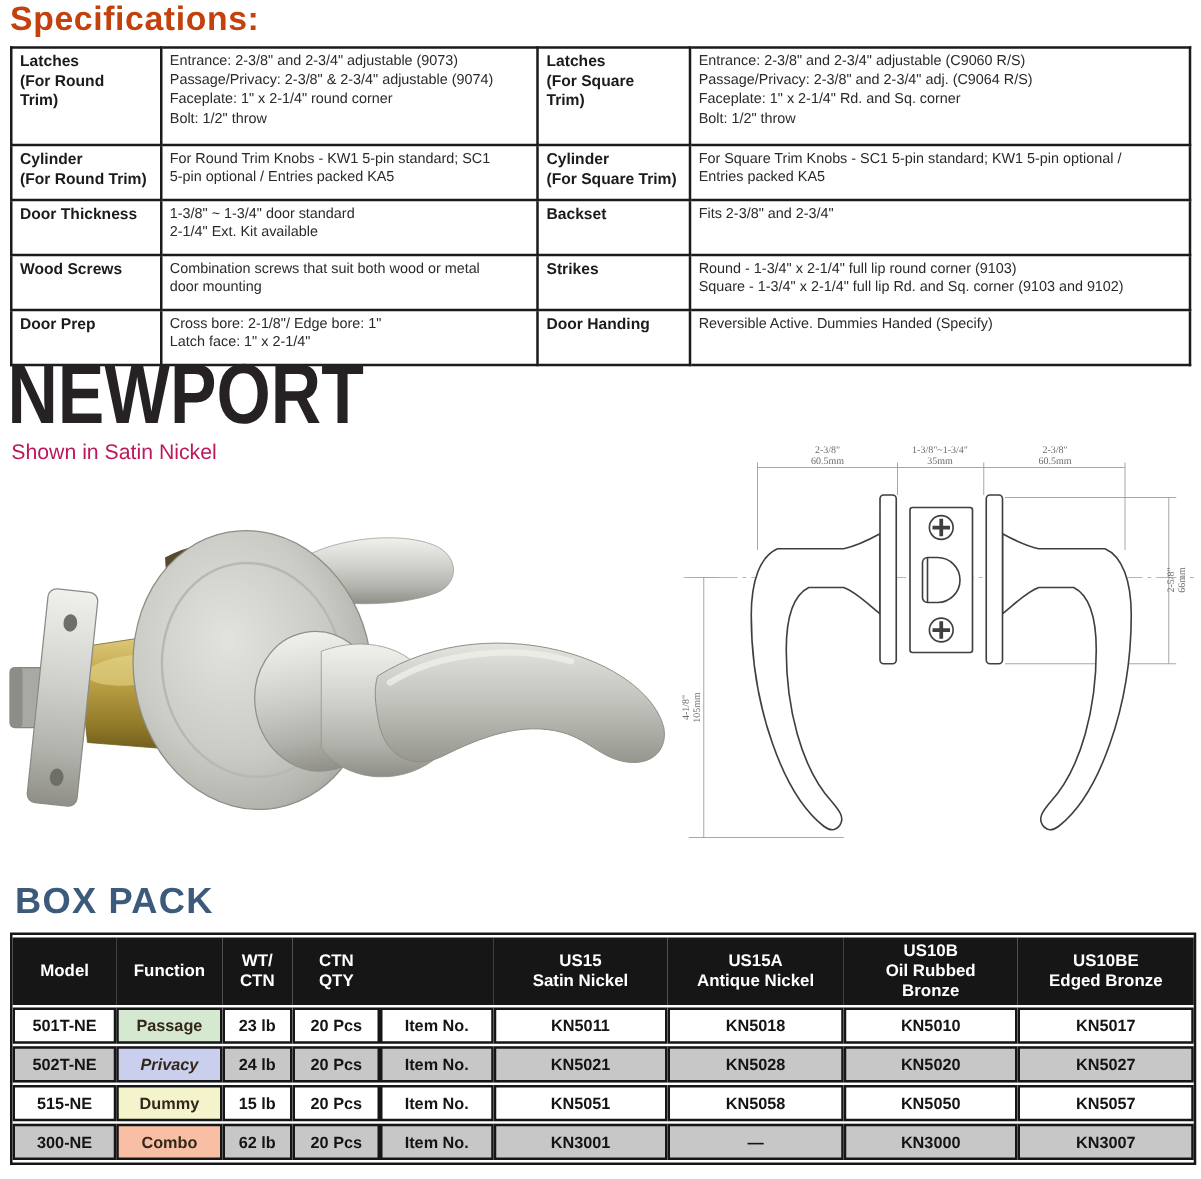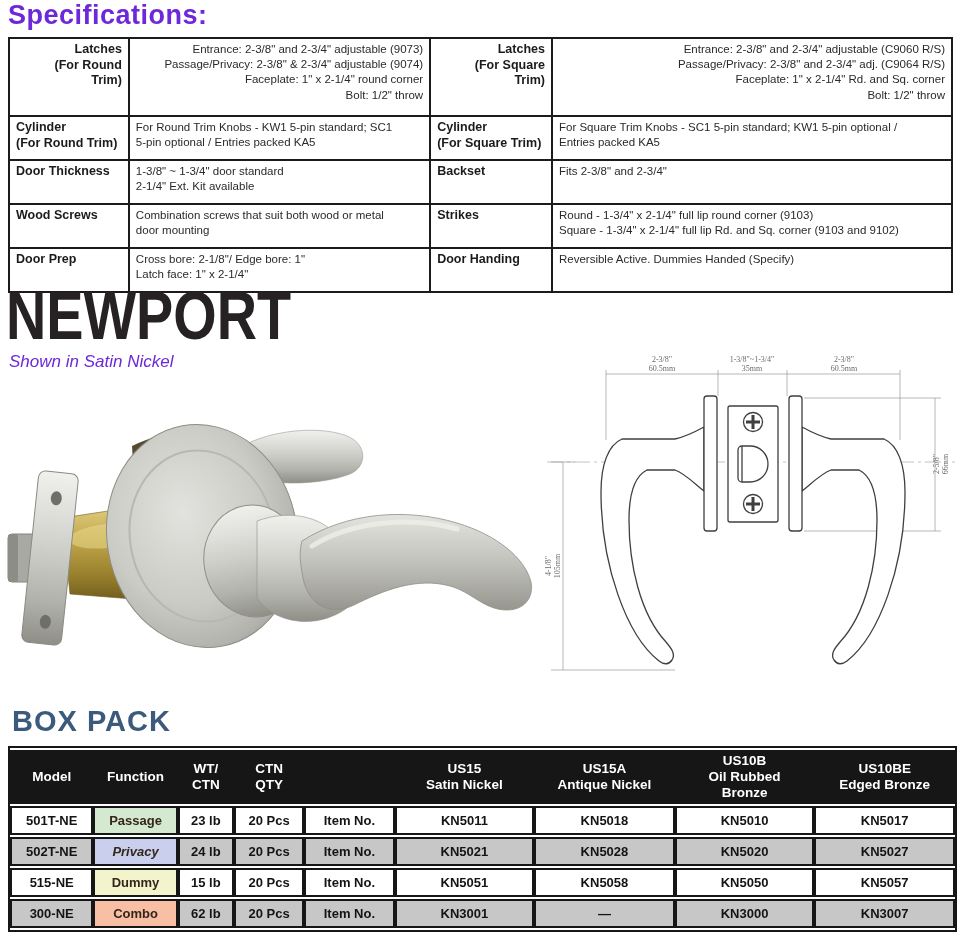--- a/index.html
+++ b/index.html
@@ -1,31 +1,31 @@
 <!DOCTYPE html>
 <html><head>
 <meta charset="utf-8">
 <style>
   html,body{margin:0;padding:0;background:#fff;}
   #page{position:relative;width:961px;height:943px;background:#fff;overflow:hidden;
         font-family:"Liberation Sans",sans-serif;color:#1d1a1b;}
 
   
-  .spec-heading{position:absolute;left:8px;top:0;font-size:27px;font-weight:bold;color:#6d28d9;letter-spacing:.5px;text-align:center;}
+  .spec-heading{position:absolute;left:8px;top:0;font-size:27px;font-weight:bold;color:#c2410c;letter-spacing:.5px;text-align:center;}
   .product-title{position:absolute;left:6px;top:281px;font-size:68px;font-weight:bold;color:#262223;
                  transform:scaleX(.82);transform-origin:left top;line-height:1;white-space:nowrap;}
-  .product-subtitle{position:absolute;left:9px;top:352px;font-size:17px;font-style:italic;color:#6d28d9;}
+  .product-subtitle{position:absolute;left:9px;top:352px;font-size:17px;color:#be185d;}
   .bp-heading{position:absolute;left:12px;top:705px;font-size:29px;font-weight:bold;letter-spacing:1px;}
 
   
   .spec{position:absolute;left:8px;top:37px;width:945px;border-collapse:collapse;background:#fff;}
   .spec td{border:2px solid #1b1b1b;vertical-align:top;padding:3px 6px;white-space:pre-line;}
   .spec td.lbl{font-weight:bold;font-size:12.5px;line-height:1.25;}
   .spec td.val{font-size:11.5px;line-height:1.32;color:#2a2a2a;}
-  .spec tr:nth-child(1) td{height:70px;text-align:right;}
+  .spec tr:nth-child(1) td{height:70px;}
   .spec tr:nth-child(n+2) td{height:36px;}
 
   
   .bp-wrap{position:absolute;left:8px;top:746px;width:945px;border:2px solid #161616;background:#fff;}
   .bp{width:100%;border-collapse:separate;border-spacing:0 2px;table-layout:fixed;}
   .bp th{background:#161616;color:#fff;font-size:13.5px;font-weight:bold;line-height:1.2;
          white-space:pre-line;vertical-align:middle;height:50px;padding:2px 1px;border:none;}
   .bp td{border:2px solid #161616;font-size:13px;font-weight:bold;text-align:center;
          vertical-align:middle;height:23px;padding:1px 2px;color:#141414;}
   .bp tr.gray td{background:#c7c7c7;}

